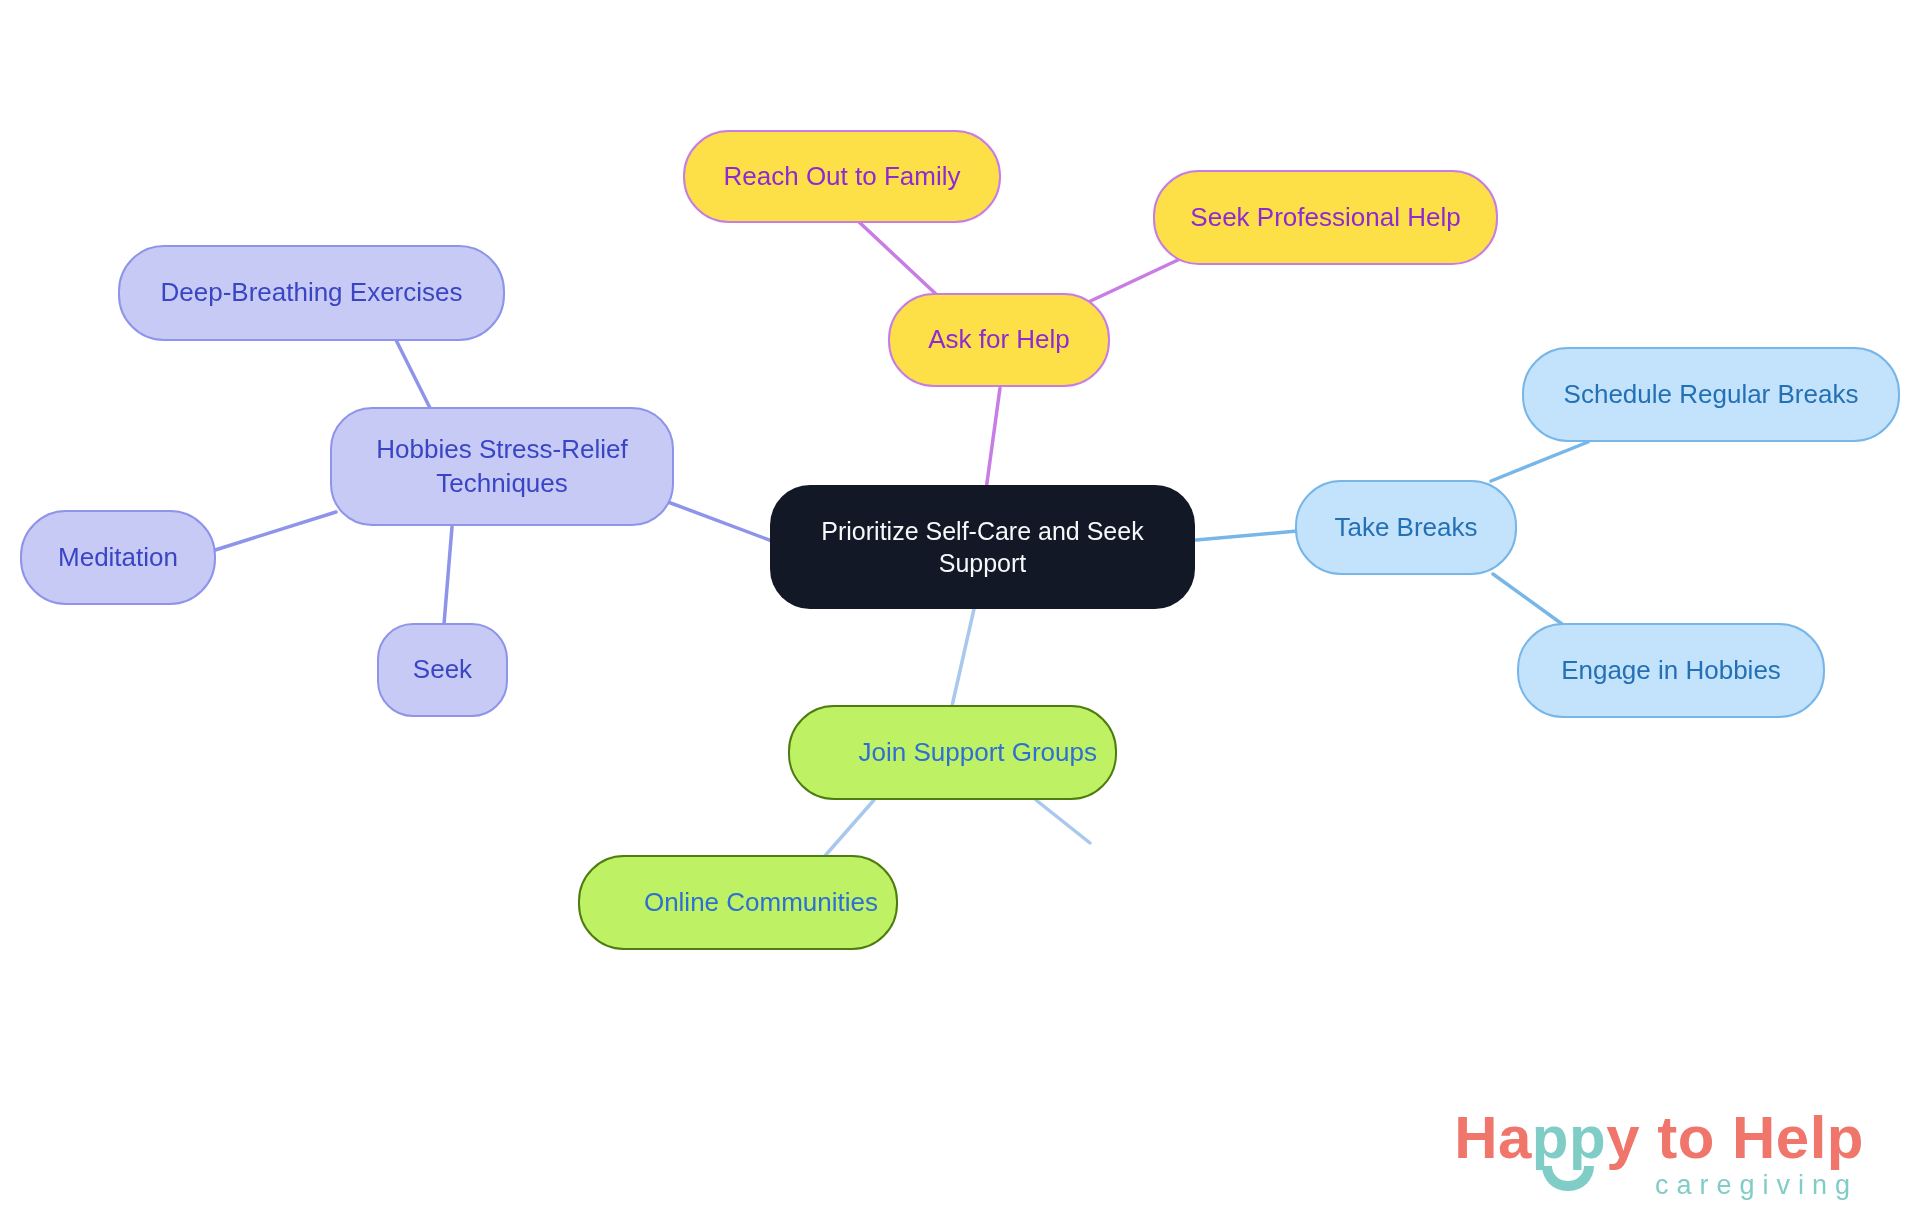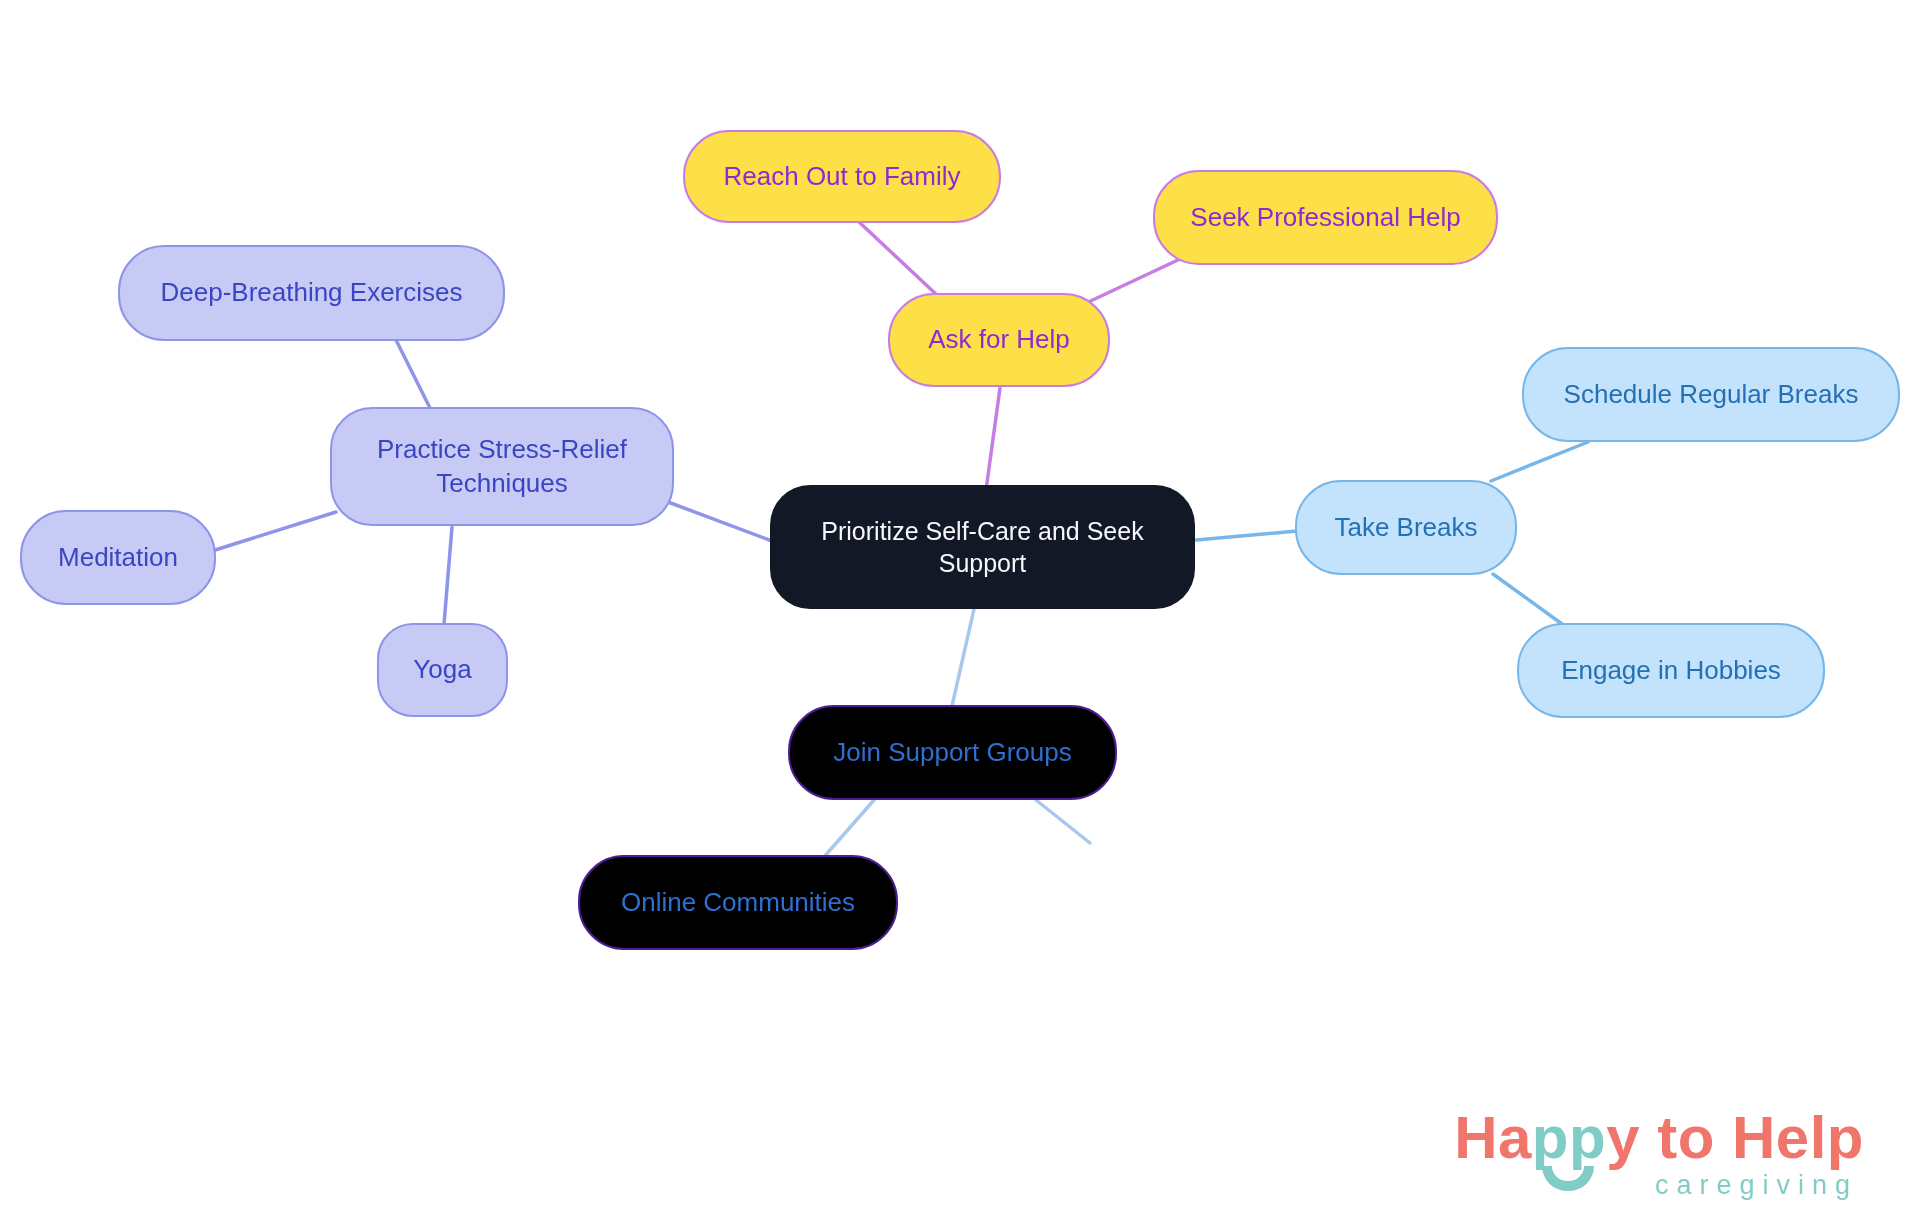--- a/index.html
+++ b/index.html
@@ -16,21 +16,21 @@
     font-size:26px;line-height:1.28;font-weight:400;
     padding:0 18px;cursor:pointer;
   }
   .node--root{
     background:#121826;color:#f7f8fa;border-radius:40px;
     font-size:25px;padding:0 30px;z-index:3;
   }
   .fam-ask{background:#fde047;border:2px solid #c77de3;color:#8e2ad2;}
   .fam-stress{background:#c6caf4;border:2px solid #8d94e9;color:#3a45c4;}
   .fam-take{background:#c3e2fb;border:2px solid #77b6e8;color:#2470b4;}
-  .fam-join{background:#000000;border:2px solid #4c1d95;color:#2e6fd2;}
+  .fam-join{background:#bef264;border:2px solid #4d7c0f;color:#2e6fd2;justify-content:flex-end;}
   .edge-ask{stroke:#c77de3;}
   .edge-stress{stroke:#8d94e9;}
   .edge-take{stroke:#77b6e8;}
   .edge-join{stroke:#a9c8ee;}
   svg.edges line{stroke-width:3.5;stroke-linecap:round;}
 
   .logo{
     position:absolute;right:56px;bottom:14px;z-index:4;
     text-align:right;
   }
@@ -83,30 +83,30 @@
     <span>Ask for Help</span>
   </div>
   <div class="node fam-ask" style="left:683px;top:130px;width:318px;height:93px">
     <span>Reach Out to Family</span>
   </div>
   <div class="node fam-ask" style="left:1153px;top:170px;width:345px;height:95px">
     <span>Seek Professional Help</span>
   </div>
 
   <div class="node fam-stress" style="left:330px;top:407px;width:344px;height:119px;border-radius:42px">
-    <span>Practice Stress-Relief Techniques</span>
+    <span>Hobbies Stress-Relief Techniques</span>
   </div>
   <div class="node fam-stress" style="left:118px;top:245px;width:387px;height:96px">
     <span>Deep-Breathing Exercises</span>
   </div>
   <div class="node fam-stress" style="left:20px;top:510px;width:196px;height:95px">
     <span>Meditation</span>
   </div>
   <div class="node fam-stress" style="left:377px;top:623px;width:131px;height:94px;border-radius:36px">
-    <span>Yoga</span>
+    <span>Seek</span>
   </div>
 
   <div class="node fam-take" style="left:1522px;top:347px;width:378px;height:95px">
     <span>Schedule Regular Breaks</span>
   </div>
   <div class="node fam-take" style="left:1295px;top:480px;width:222px;height:95px">
     <span>Take Breaks</span>
   </div>
   <div class="node fam-take" style="left:1517px;top:623px;width:308px;height:95px">
     <span>Engage in Hobbies</span>

